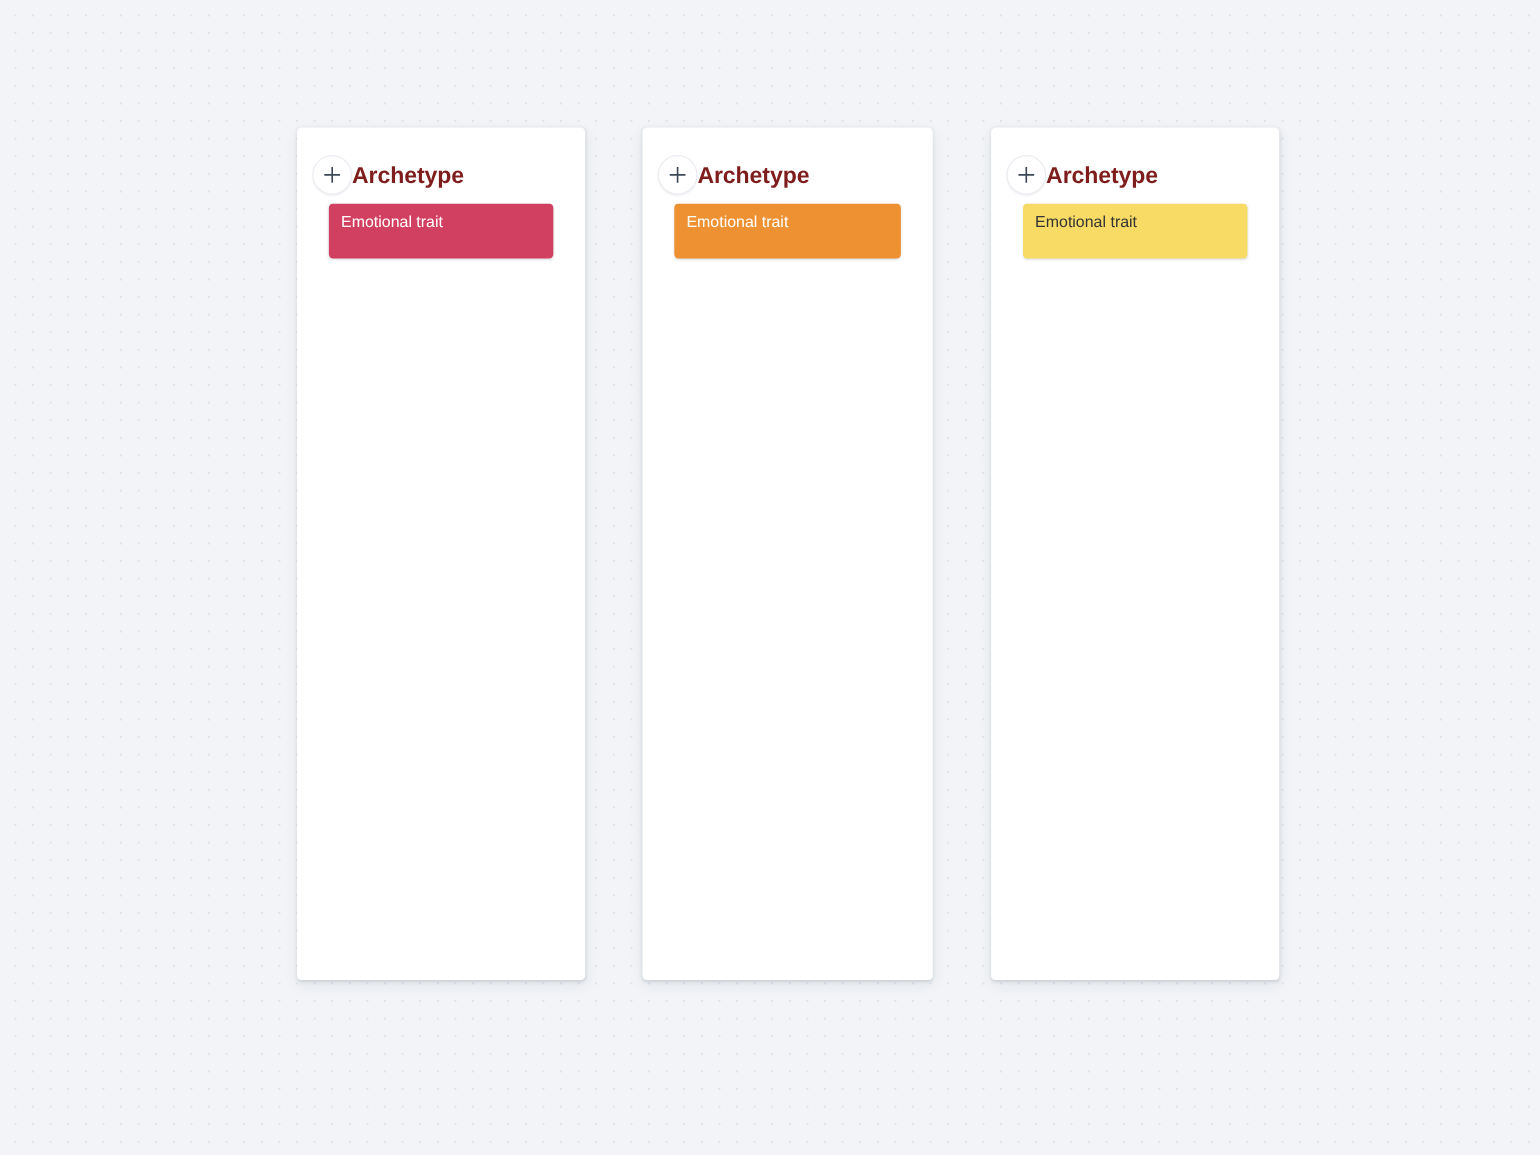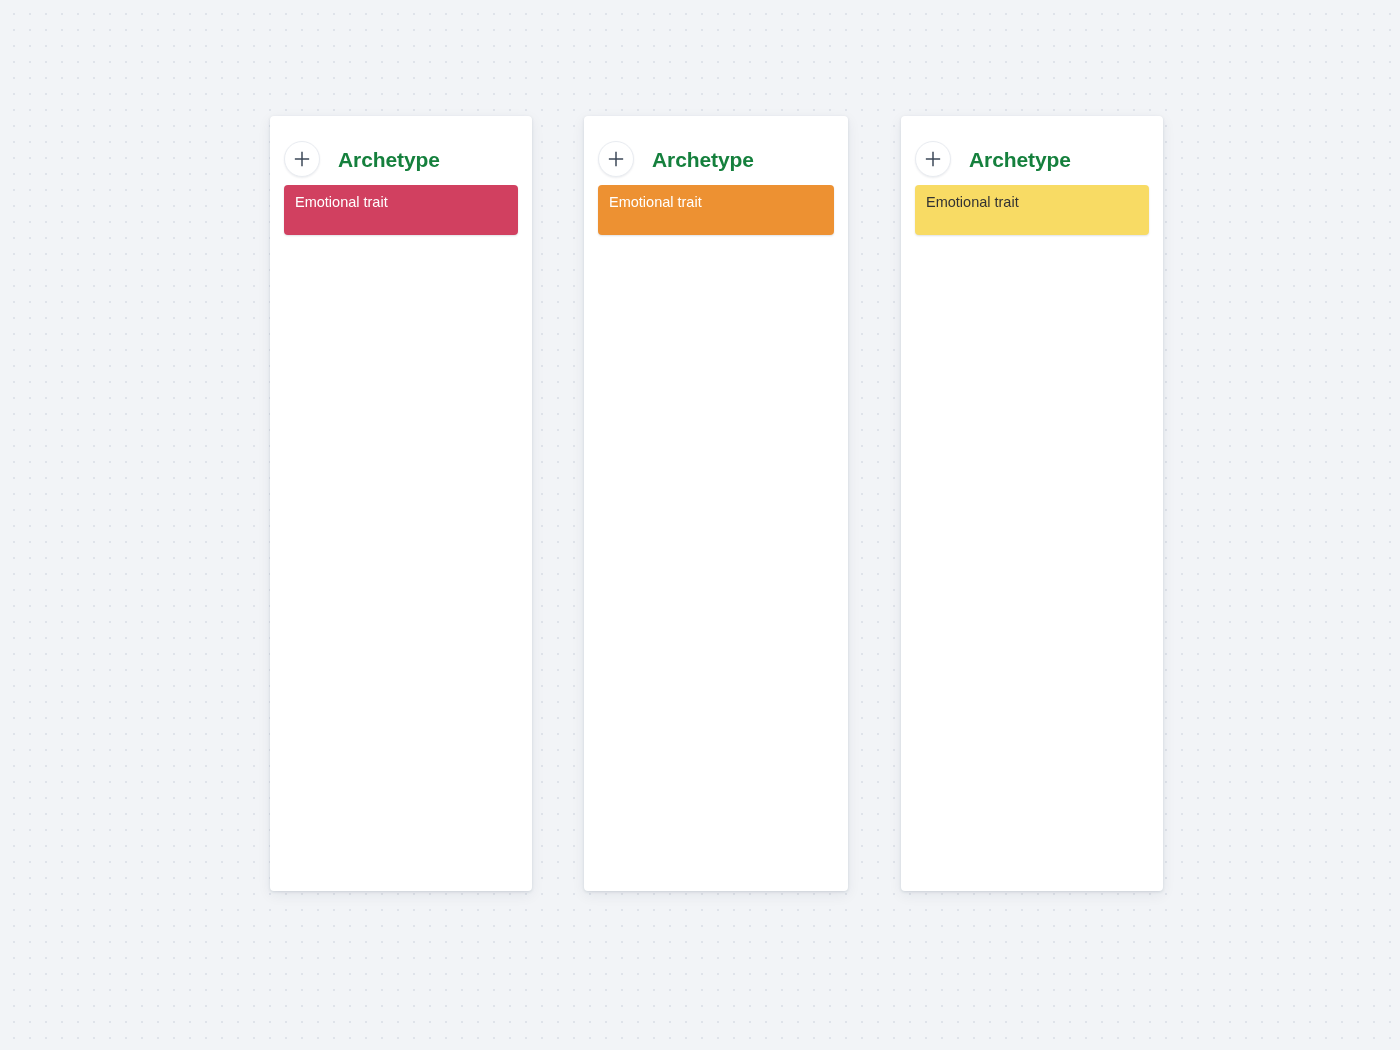--- a/index.html
+++ b/index.html
@@ -60,31 +60,30 @@
     display: flex;
     align-items: center;
     justify-content: center;
     cursor: pointer;
     padding: 0;
     box-sizing: border-box;
   }
   .add-btn svg { display: block; }
 
   .col-title {
-    margin-left: 18px;
     font-size: 21px;
     font-weight: bold;
-    color: #15803d;
+    color: #7f1d1d;
     letter-spacing: -0.1px;
     line-height: 1;
     white-space: nowrap;
   }
 
   .col-body {
-    padding: 0 14px;
+    padding: 0 29px;
     flex: 1 1 auto;
     overflow: hidden;
   }
 
   .chip {
     border-radius: 4px;
     height: 50px;
     box-sizing: border-box;
     display: flex;
     align-items: flex-start;

